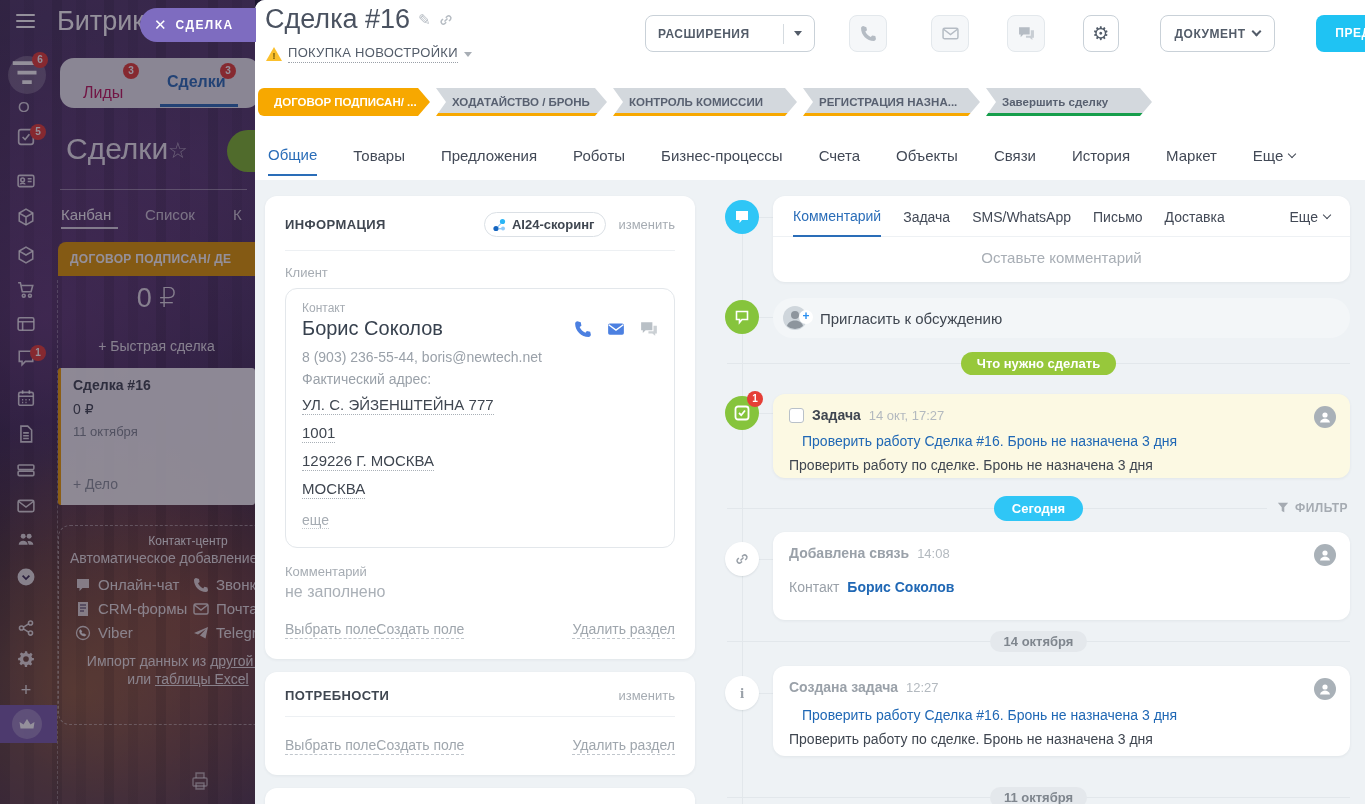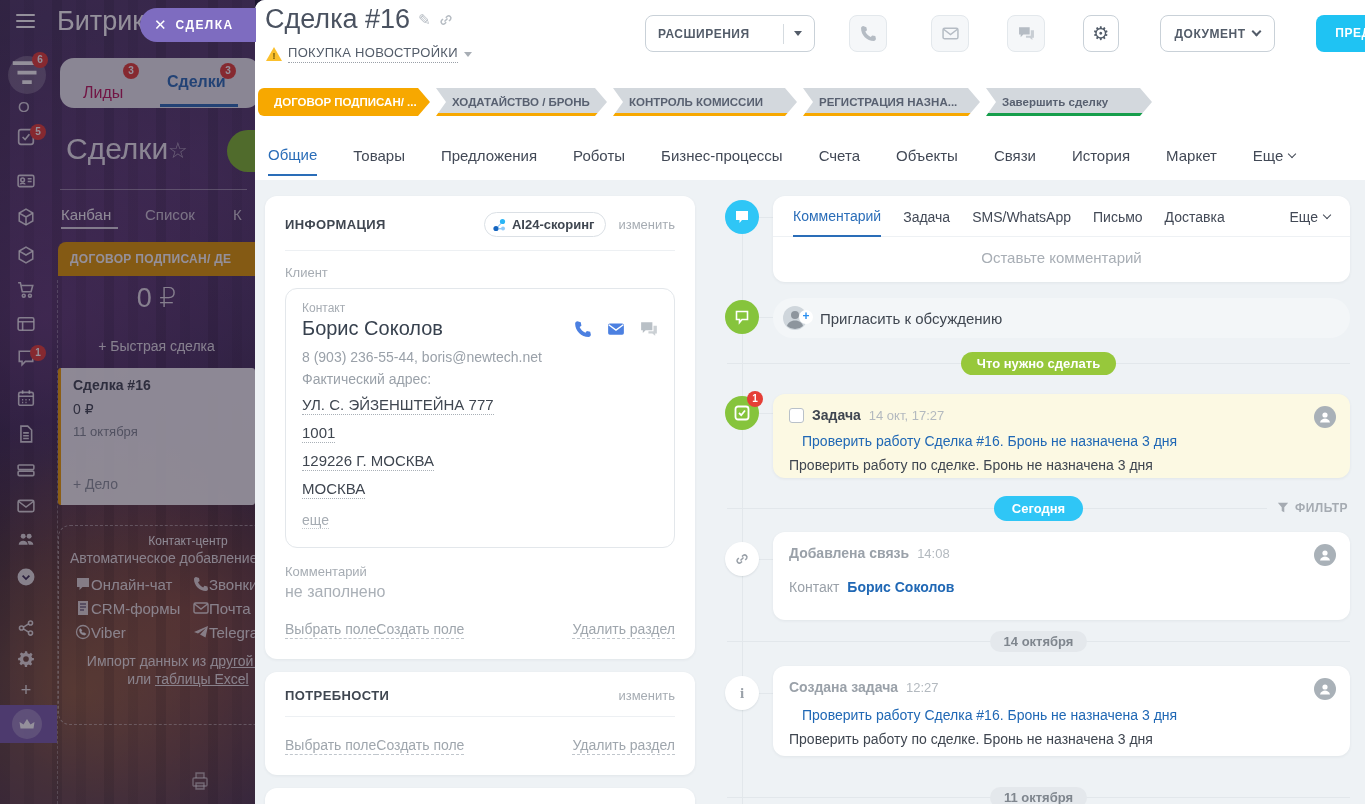--- a/index.html
+++ b/index.html
@@ -53,21 +53,21 @@
   .bg-dealcard .t { font-size:14px; font-weight:bold; color:#3f4650; }
   .bg-dealcard .a { font-size:14px; color:#3f4650; margin-top:8px; }
   .bg-dealcard .d { font-size:13px; color:#818891; margin-top:7px; }
   .bg-dealcard .todo { position:absolute; left:12px; top:108px; font-size:14px; color:#8d949c; }
   .bg-dash-col { position:absolute; left:57px; top:280px; height:524px; border-left:1px dashed rgba(255,255,255,.3); }
   .bg-cc { position:absolute; left:58px; top:525px; width:260px; height:200px; border:1px dashed rgba(255,255,255,.42); border-radius:12px; color:rgba(255,255,255,.85); text-align:center; padding-top:8px; }
   .bg-cc .cc-title { font-size:12px; font-weight:normal; color:rgba(255,255,255,.92); }
   .bg-cc .cc-sub { font-size:14px; line-height:1.15; margin-top:2px; padding:0 8px; }
   .cc-rows { margin-top:10px; text-align:left; padding-left:16px; }
   .cc-row { display:flex; margin-top:7px; font-size:15px; }
-  .cc-item { display:flex; width:118px; }
+  .cc-item { display:flex; align-items:center; gap:7px; width:118px; }
   .cc-item svg { width:16px; height:16px; color:rgba(255,255,255,.8); flex:none; }
   .cc-import { margin-top:12px; font-size:14px; line-height:1.25; }
   .cc-link { text-decoration:underline; }
   .bg-printer { position:absolute; left:190px; top:771px; width:20px; height:20px; color:rgba(255,255,255,.55); }
   .bg-printer svg { width:20px; height:20px; }
 
   
   .slider-pill { position:absolute; left:140px; top:8px; width:116px; height:34px; background:#7e6cc0; border-radius:17px 0 0 17px; display:flex; align-items:center; z-index:30; color:#fff; }
   .slider-x { font-size:15px; margin-left:14px; cursor:pointer; }
   .slider-label { font-size:12px; font-weight:bold; letter-spacing:1.4px; margin-left:9px; }

